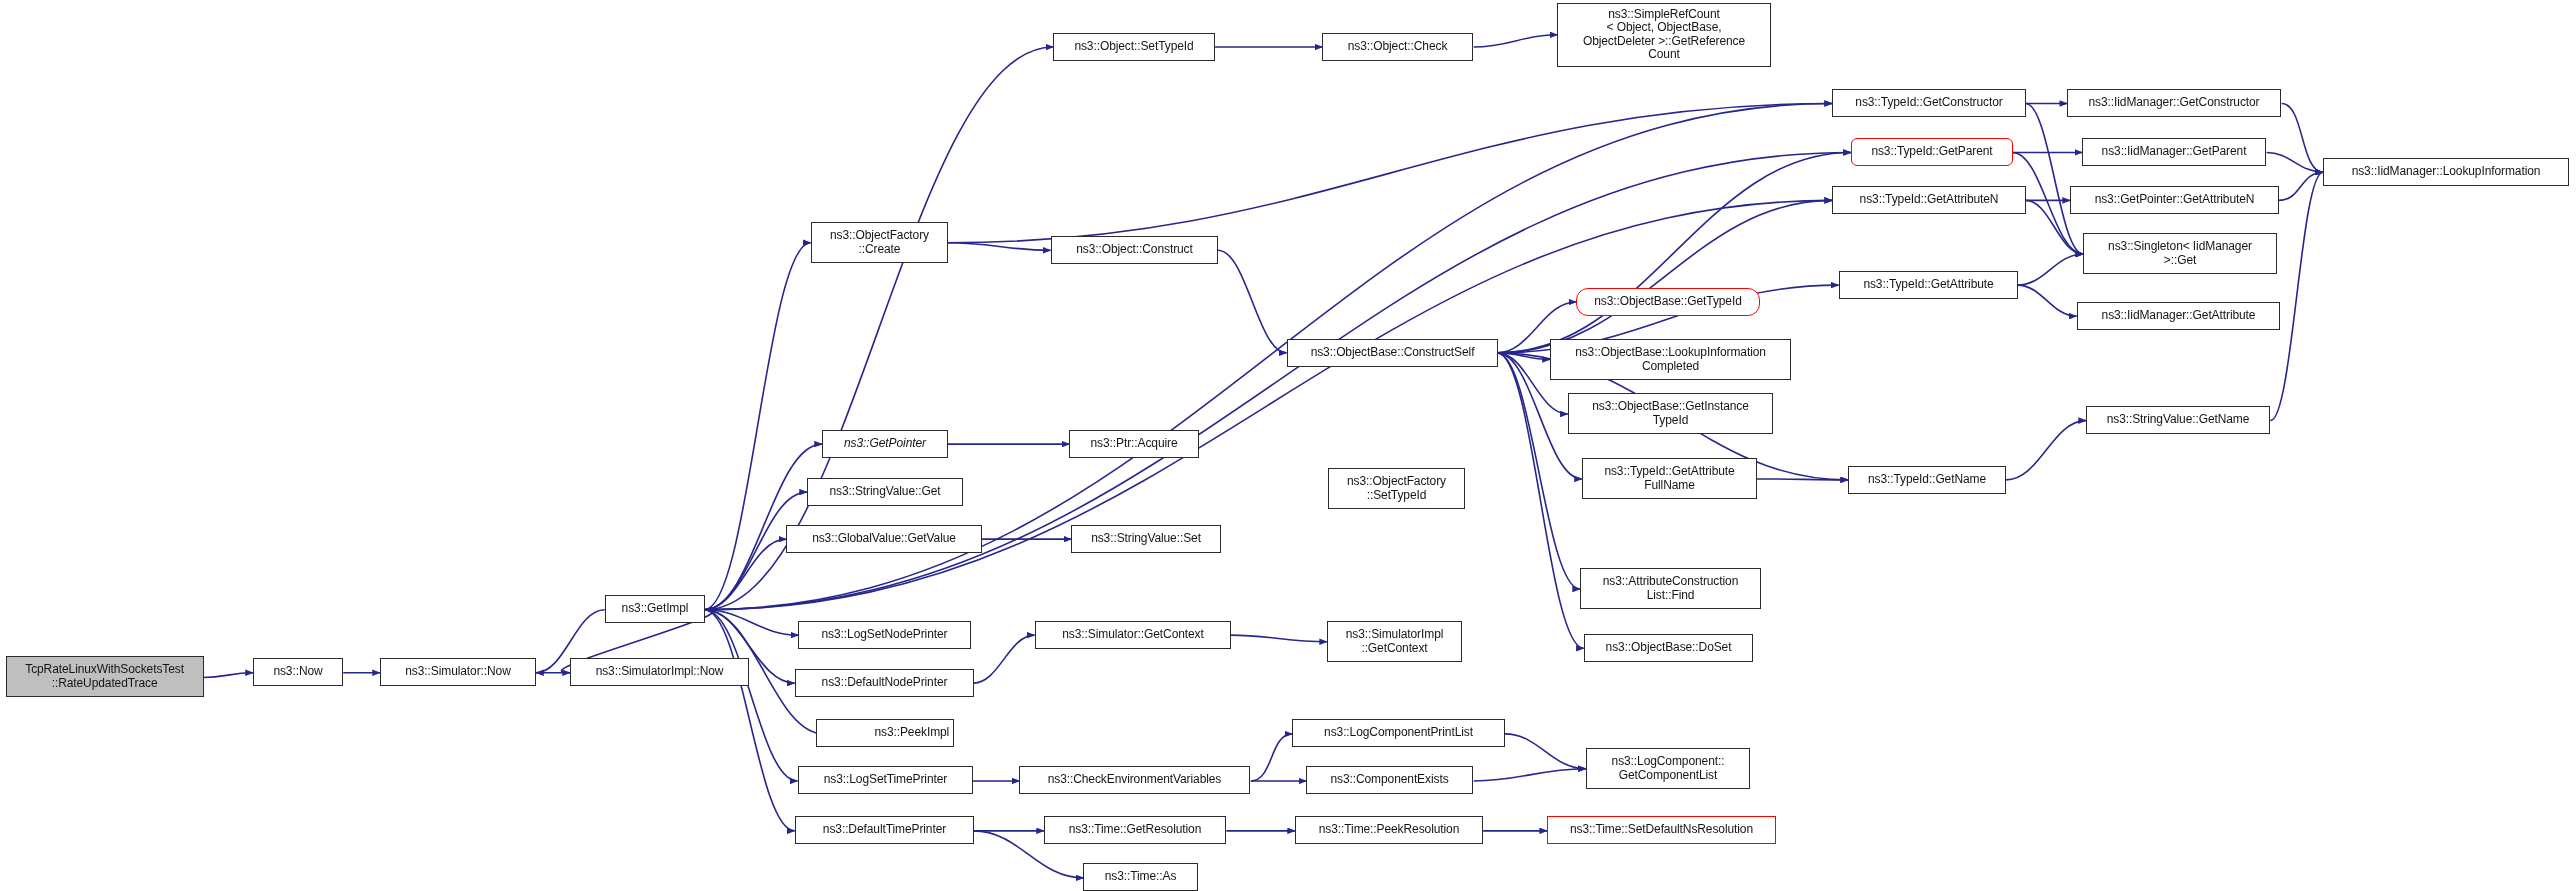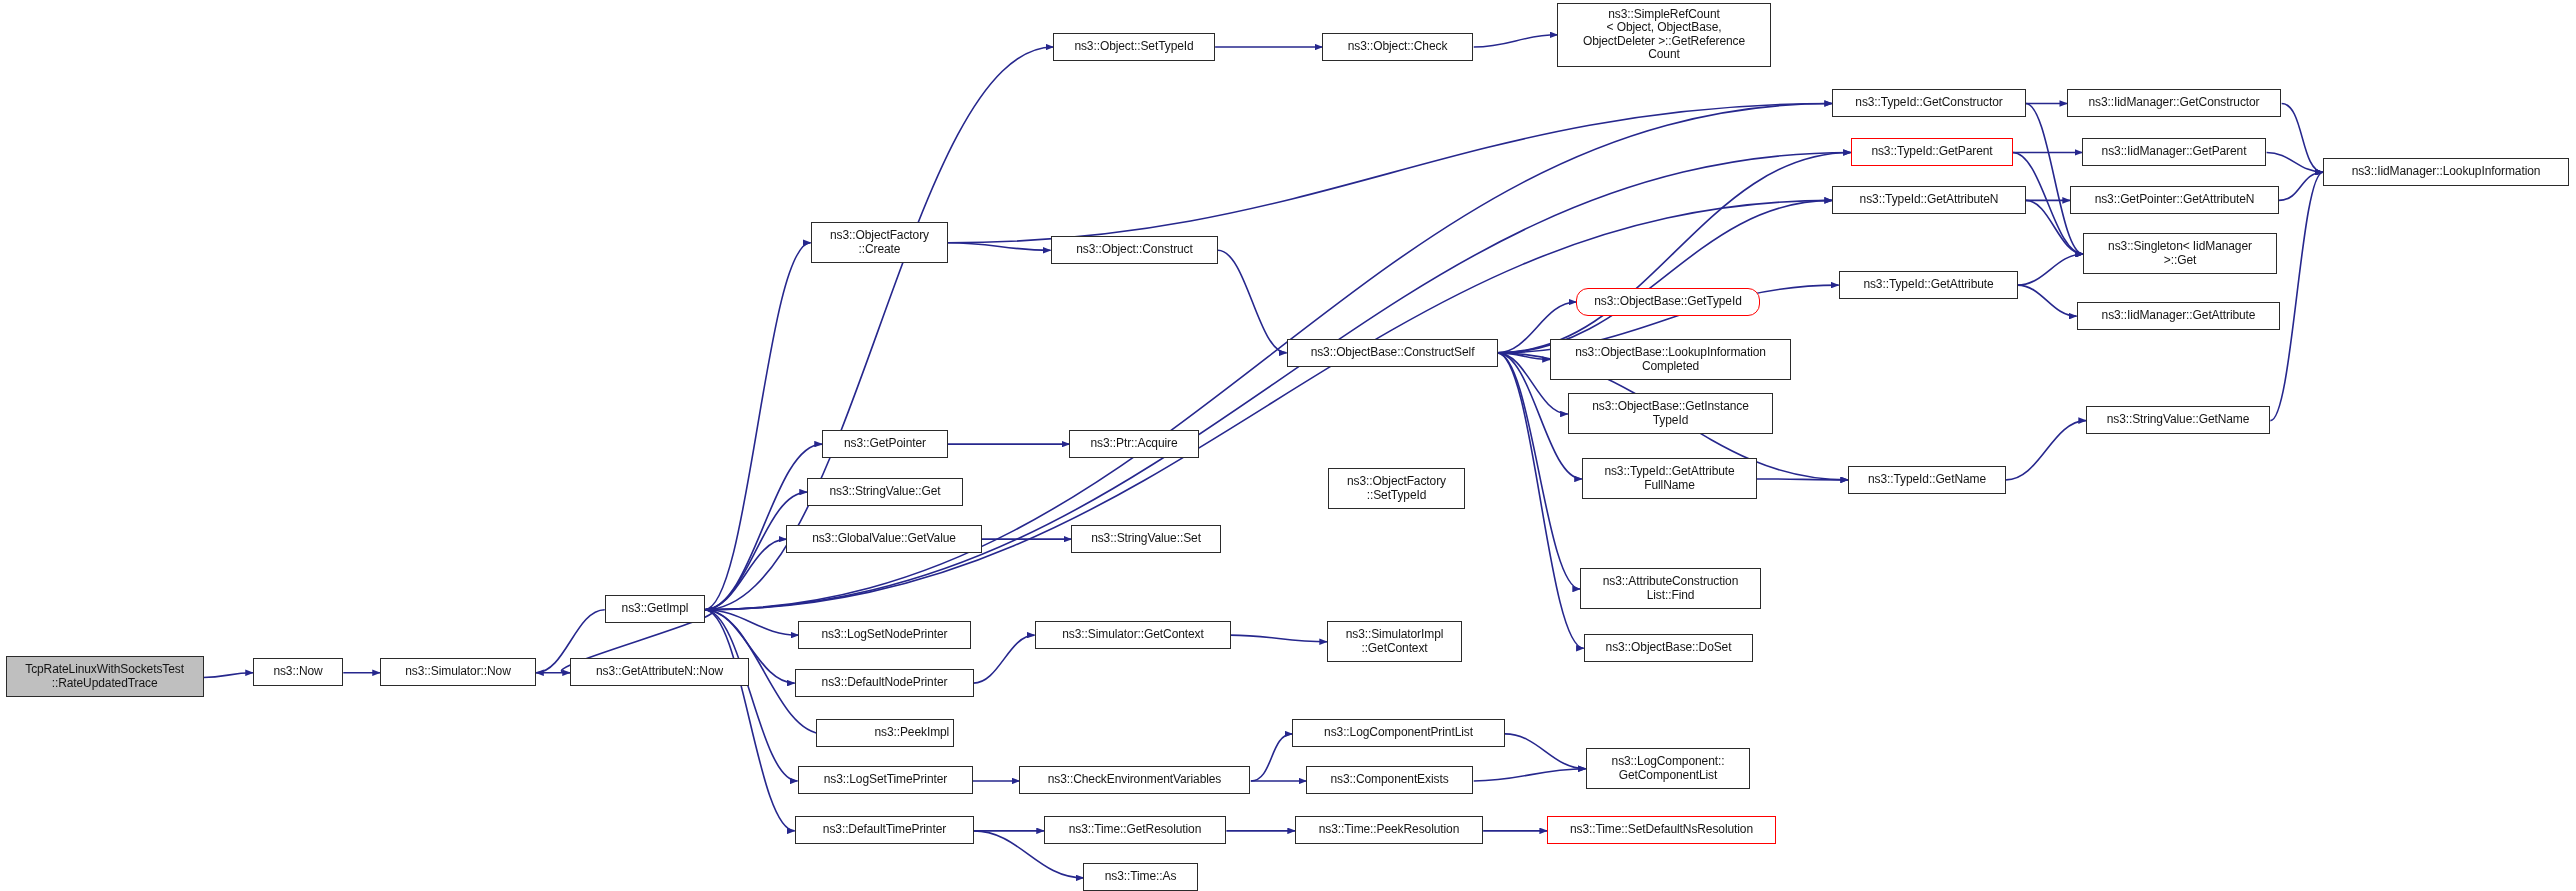--- a/index.html
+++ b/index.html
@@ -97,21 +97,21 @@
         <path d="M 2410,162 C 2435.2,162 2444.8,183 2470,183" marker-end="url(#arrowhead)"></path>
         <path d="M 2423,213 C 2447,213 2446,183 2470,183" marker-end="url(#arrowhead)"></path>
         <path d="M 2414,447 C 2438,447 2446,183 2470,183" marker-end="url(#arrowhead)"></path>
       </g>
   </svg>
   <div id="node-layer">
       <div class="node-box root" style="left: 5.6px; top: 656px; width: 198px; height: 41px;"><span class="node-label">TcpRateLinuxWithSocketsTest
 ::RateUpdatedTrace</span></div>
       <div class="node-box" style="left: 253px; top: 658px; width: 90px; height: 28px;"><span class="node-label">ns3::Now</span></div>
       <div class="node-box" style="left: 380px; top: 658px; width: 156px; height: 28px;"><span class="node-label">ns3::Simulator::Now</span></div>
-      <div class="node-box" style="left: 570px; top: 658px; width: 179px; height: 28px;"><span class="node-label">ns3::GetAttributeN::Now</span></div>
+      <div class="node-box" style="left: 570px; top: 658px; width: 179px; height: 28px;"><span class="node-label">ns3::SimulatorImpl::Now</span></div>
       <div class="node-box" style="left: 605px; top: 595px; width: 100px; height: 28px;"><span class="node-label">ns3::GetImpl</span></div>
       <div class="node-box" style="left: 1053px; top: 33px; width: 162px; height: 28px;"><span class="node-label">ns3::Object::SetTypeId</span></div>
       <div class="node-box" style="left: 1322px; top: 33px; width: 151px; height: 28px;"><span class="node-label">ns3::Object::Check</span></div>
       <div class="node-box" style="left: 1557px; top: 2.8px; width: 214px; height: 64px;"><span class="node-label">ns3::SimpleRefCount
 &lt; Object, ObjectBase,
 ObjectDeleter &gt;::GetReference
 Count</span></div>
       <div class="node-box" style="left: 811px; top: 222px; width: 137px; height: 41px;"><span class="node-label">ns3::ObjectFactory
 ::Create</span></div>
       <div class="node-box" style="left: 1051px; top: 236px; width: 167px; height: 28px;"><span class="node-label">ns3::Object::Construct</span></div>
@@ -121,21 +121,21 @@
 Completed</span></div>
       <div class="node-box" style="left: 1568px; top: 393px; width: 205px; height: 41px;"><span class="node-label">ns3::ObjectBase::GetInstance
 TypeId</span></div>
       <div class="node-box" style="left: 1582px; top: 458px; width: 175px; height: 41px;"><span class="node-label">ns3::TypeId::GetAttribute
 FullName</span></div>
       <div class="node-box" style="left: 1580px; top: 568px; width: 181px; height: 41px;"><span class="node-label">ns3::AttributeConstruction
 List::Find</span></div>
       <div class="node-box" style="left: 1584px; top: 634px; width: 169px; height: 28px;"><span class="node-label">ns3::ObjectBase::DoSet</span></div>
       <div class="node-box" style="left: 1328px; top: 468px; width: 137px; height: 41px;"><span class="node-label">ns3::ObjectFactory
 ::SetTypeId</span></div>
-      <div class="node-box" style="left: 822px; top: 430px; width: 126px; height: 28px;"><span class="node-label">ns3::GetPointer</span></div>
+      <div class="node-box" style="left: 822px; top: 430px; width: 126px; height: 28px; font-style: italic;"><span class="node-label">ns3::GetPointer</span></div>
       <div class="node-box" style="left: 1069px; top: 430px; width: 130px; height: 28px;"><span class="node-label">ns3::Ptr::Acquire</span></div>
       <div class="node-box" style="left: 807px; top: 478px; width: 156px; height: 28px;"><span class="node-label">ns3::StringValue::Get</span></div>
       <div class="node-box" style="left: 786px; top: 525px; width: 196px; height: 28px;"><span class="node-label">ns3::GlobalValue::GetValue</span></div>
       <div class="node-box" style="left: 1071px; top: 525px; width: 150px; height: 28px;"><span class="node-label">ns3::StringValue::Set</span></div>
       <div class="node-box" style="left: 798px; top: 621px; width: 173px; height: 28px;"><span class="node-label">ns3::LogSetNodePrinter</span></div>
       <div class="node-box" style="left: 795px; top: 669px; width: 179px; height: 28px;"><span class="node-label">ns3::DefaultNodePrinter</span></div>
       <div class="node-box" style="left: 1035px; top: 621px; width: 196px; height: 28px;"><span class="node-label">ns3::Simulator::GetContext</span></div>
       <div class="node-box" style="left: 1327px; top: 621px; width: 135px; height: 41px;"><span class="node-label">ns3::SimulatorImpl
 ::GetContext</span></div>
       <div class="node-box" style="left: 816px; top: 719px; width: 138px; height: 28px; text-align: right;"><span class="node-label">ns3::PeekImpl</span></div>
@@ -144,21 +144,21 @@
       <div class="node-box" style="left: 1292px; top: 719px; width: 213px; height: 28px;"><span class="node-label">ns3::LogComponentPrintList</span></div>
       <div class="node-box" style="left: 1306px; top: 766px; width: 167px; height: 28px;"><span class="node-label">ns3::ComponentExists</span></div>
       <div class="node-box" style="left: 1586px; top: 748px; width: 164px; height: 41px;"><span class="node-label">ns3::LogComponent::
 GetComponentList</span></div>
       <div class="node-box" style="left: 795px; top: 816px; width: 179px; height: 28px;"><span class="node-label">ns3::DefaultTimePrinter</span></div>
       <div class="node-box" style="left: 1044px; top: 816px; width: 182px; height: 28px;"><span class="node-label">ns3::Time::GetResolution</span></div>
       <div class="node-box" style="left: 1295px; top: 816px; width: 188px; height: 28px;"><span class="node-label">ns3::Time::PeekResolution</span></div>
       <div class="node-box hot" style="left: 1547px; top: 816px; width: 229px; height: 28px;"><span class="node-label">ns3::Time::SetDefaultNsResolution</span></div>
       <div class="node-box" style="left: 1083px; top: 863px; width: 115px; height: 28px;"><span class="node-label">ns3::Time::As</span></div>
       <div class="node-box" style="left: 1832px; top: 89px; width: 194px; height: 28px;"><span class="node-label">ns3::TypeId::GetConstructor</span></div>
-      <div class="node-box hot" style="left: 1851px; top: 138px; width: 162px; height: 28px;"><span class="node-label">ns3::TypeId::GetParent</span></div>
+      <div class="node-box hot" style="left: 1851px; top: 138px; width: 162px; height: 28px; border-radius: 6px;"><span class="node-label">ns3::TypeId::GetParent</span></div>
       <div class="node-box" style="left: 1832px; top: 186px; width: 194px; height: 28px;"><span class="node-label">ns3::TypeId::GetAttributeN</span></div>
       <div class="node-box" style="left: 1839px; top: 271px; width: 179px; height: 28px;"><span class="node-label">ns3::TypeId::GetAttribute</span></div>
       <div class="node-box" style="left: 1848px; top: 466px; width: 158px; height: 28px;"><span class="node-label">ns3::TypeId::GetName</span></div>
       <div class="node-box" style="left: 2067px; top: 89px; width: 214px; height: 28px;"><span class="node-label">ns3::IidManager::GetConstructor</span></div>
       <div class="node-box" style="left: 2082px; top: 138px; width: 184px; height: 28px;"><span class="node-label">ns3::IidManager::GetParent</span></div>
       <div class="node-box" style="left: 2070px; top: 186px; width: 209px; height: 28px;"><span class="node-label">ns3::GetPointer::GetAttributeN</span></div>
       <div class="node-box" style="left: 2083px; top: 233px; width: 194px; height: 41px;"><span class="node-label">ns3::Singleton&lt; IidManager
 &gt;::Get</span></div>
       <div class="node-box" style="left: 2077px; top: 302px; width: 203px; height: 28px;"><span class="node-label">ns3::IidManager::GetAttribute</span></div>
       <div class="node-box" style="left: 2086px; top: 406px; width: 184px; height: 28px;"><span class="node-label">ns3::StringValue::GetName</span></div>

